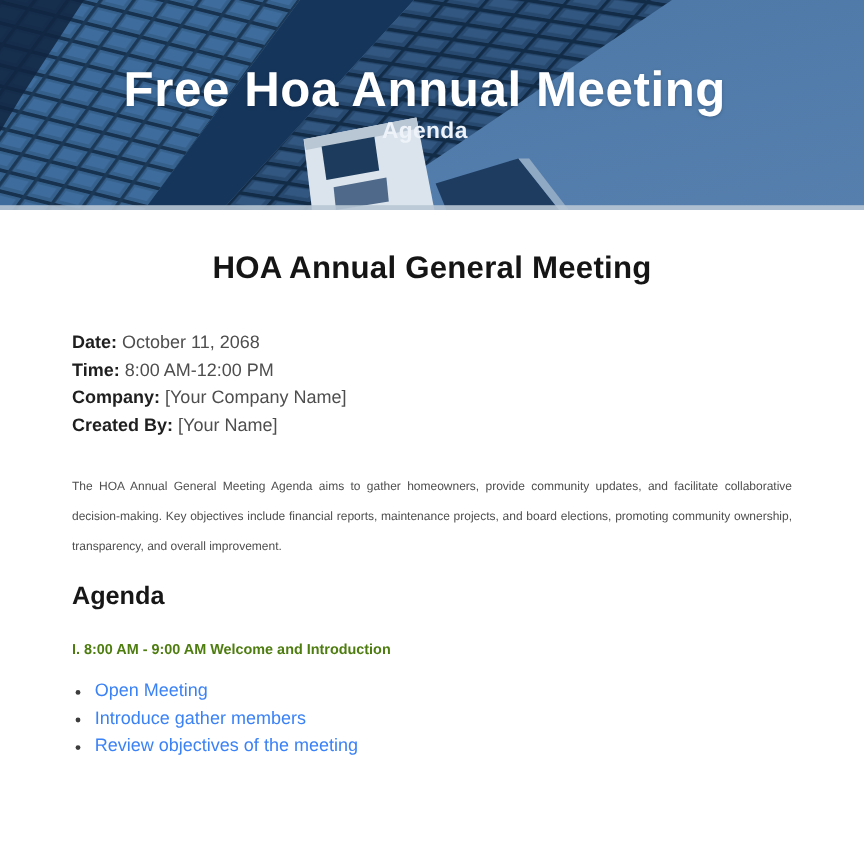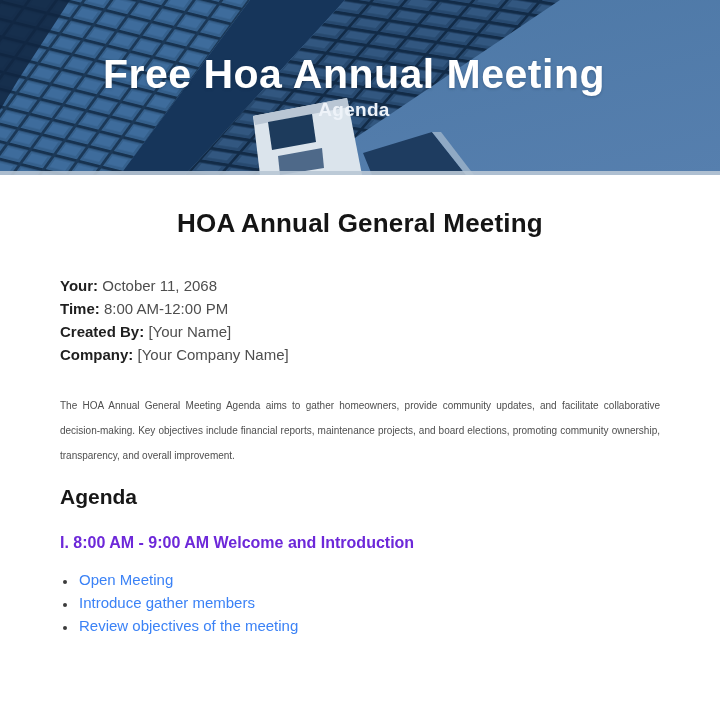--- a/index.html
+++ b/index.html
@@ -58,21 +58,21 @@
     font-size: 10px; line-height: 25px; color: #4e4e4e;
     text-align: justify;
   }
 
   .agenda-heading {
     margin: 17px 0 0;
     font-size: 21px; font-weight: 700; color: #171717;
   }
   .section-heading {
     margin: 25px 0 0;
-    font-size: 16px; font-weight: 700; color: #6d28d9;
+    font-size: 12px; font-weight: 700; color: #4d7c0f;
   }
   .bullets {
     margin: 16px 0 0; padding-left: 17px;
     list-style: disc;
   }
   .bullets li {
     font-size: 15px; line-height: 23px; color: #3b82f6;
     padding-left: 2px;
   }
   .bullets li::marker { color: #3c3c3c; font-size: 12px; }
@@ -129,34 +129,34 @@
       <div class="banner-subtitle">Agenda</div>
     </div>
   </header>
 
   <main class="doc">
 
     <h2 class="doc-title">HOA Annual General Meeting</h2>
 
     <div class="meta">
       <div>
-        <span class="lbl">Your:</span>
+        <span class="lbl">Date:</span>
         <span>October 11, 2068</span>
       </div>
       <div>
         <span class="lbl">Time:</span>
         <span>8:00 AM-12:00 PM</span>
       </div>
       <div>
+        <span class="lbl">Company:</span>
+        <span>[Your Company Name]</span>
+      </div>
+      <div>
         <span class="lbl">Created By:</span>
         <span>[Your Name]</span>
-      </div>
-      <div>
-        <span class="lbl">Company:</span>
-        <span>[Your Company Name]</span>
       </div>
     </div>
 
     <div class="purpose">
       <p class="purpose-text">The HOA Annual General Meeting Agenda aims to gather homeowners, provide community updates, and facilitate collaborative decision-making. Key objectives include financial reports, maintenance projects, and board elections, promoting community ownership, transparency, and overall improvement.</p>
     </div>
 
     <h3 class="agenda-heading">Agenda</h3>
 
     <h4 class="section-heading">I. 8:00 AM - 9:00 AM Welcome and Introduction</h4>

